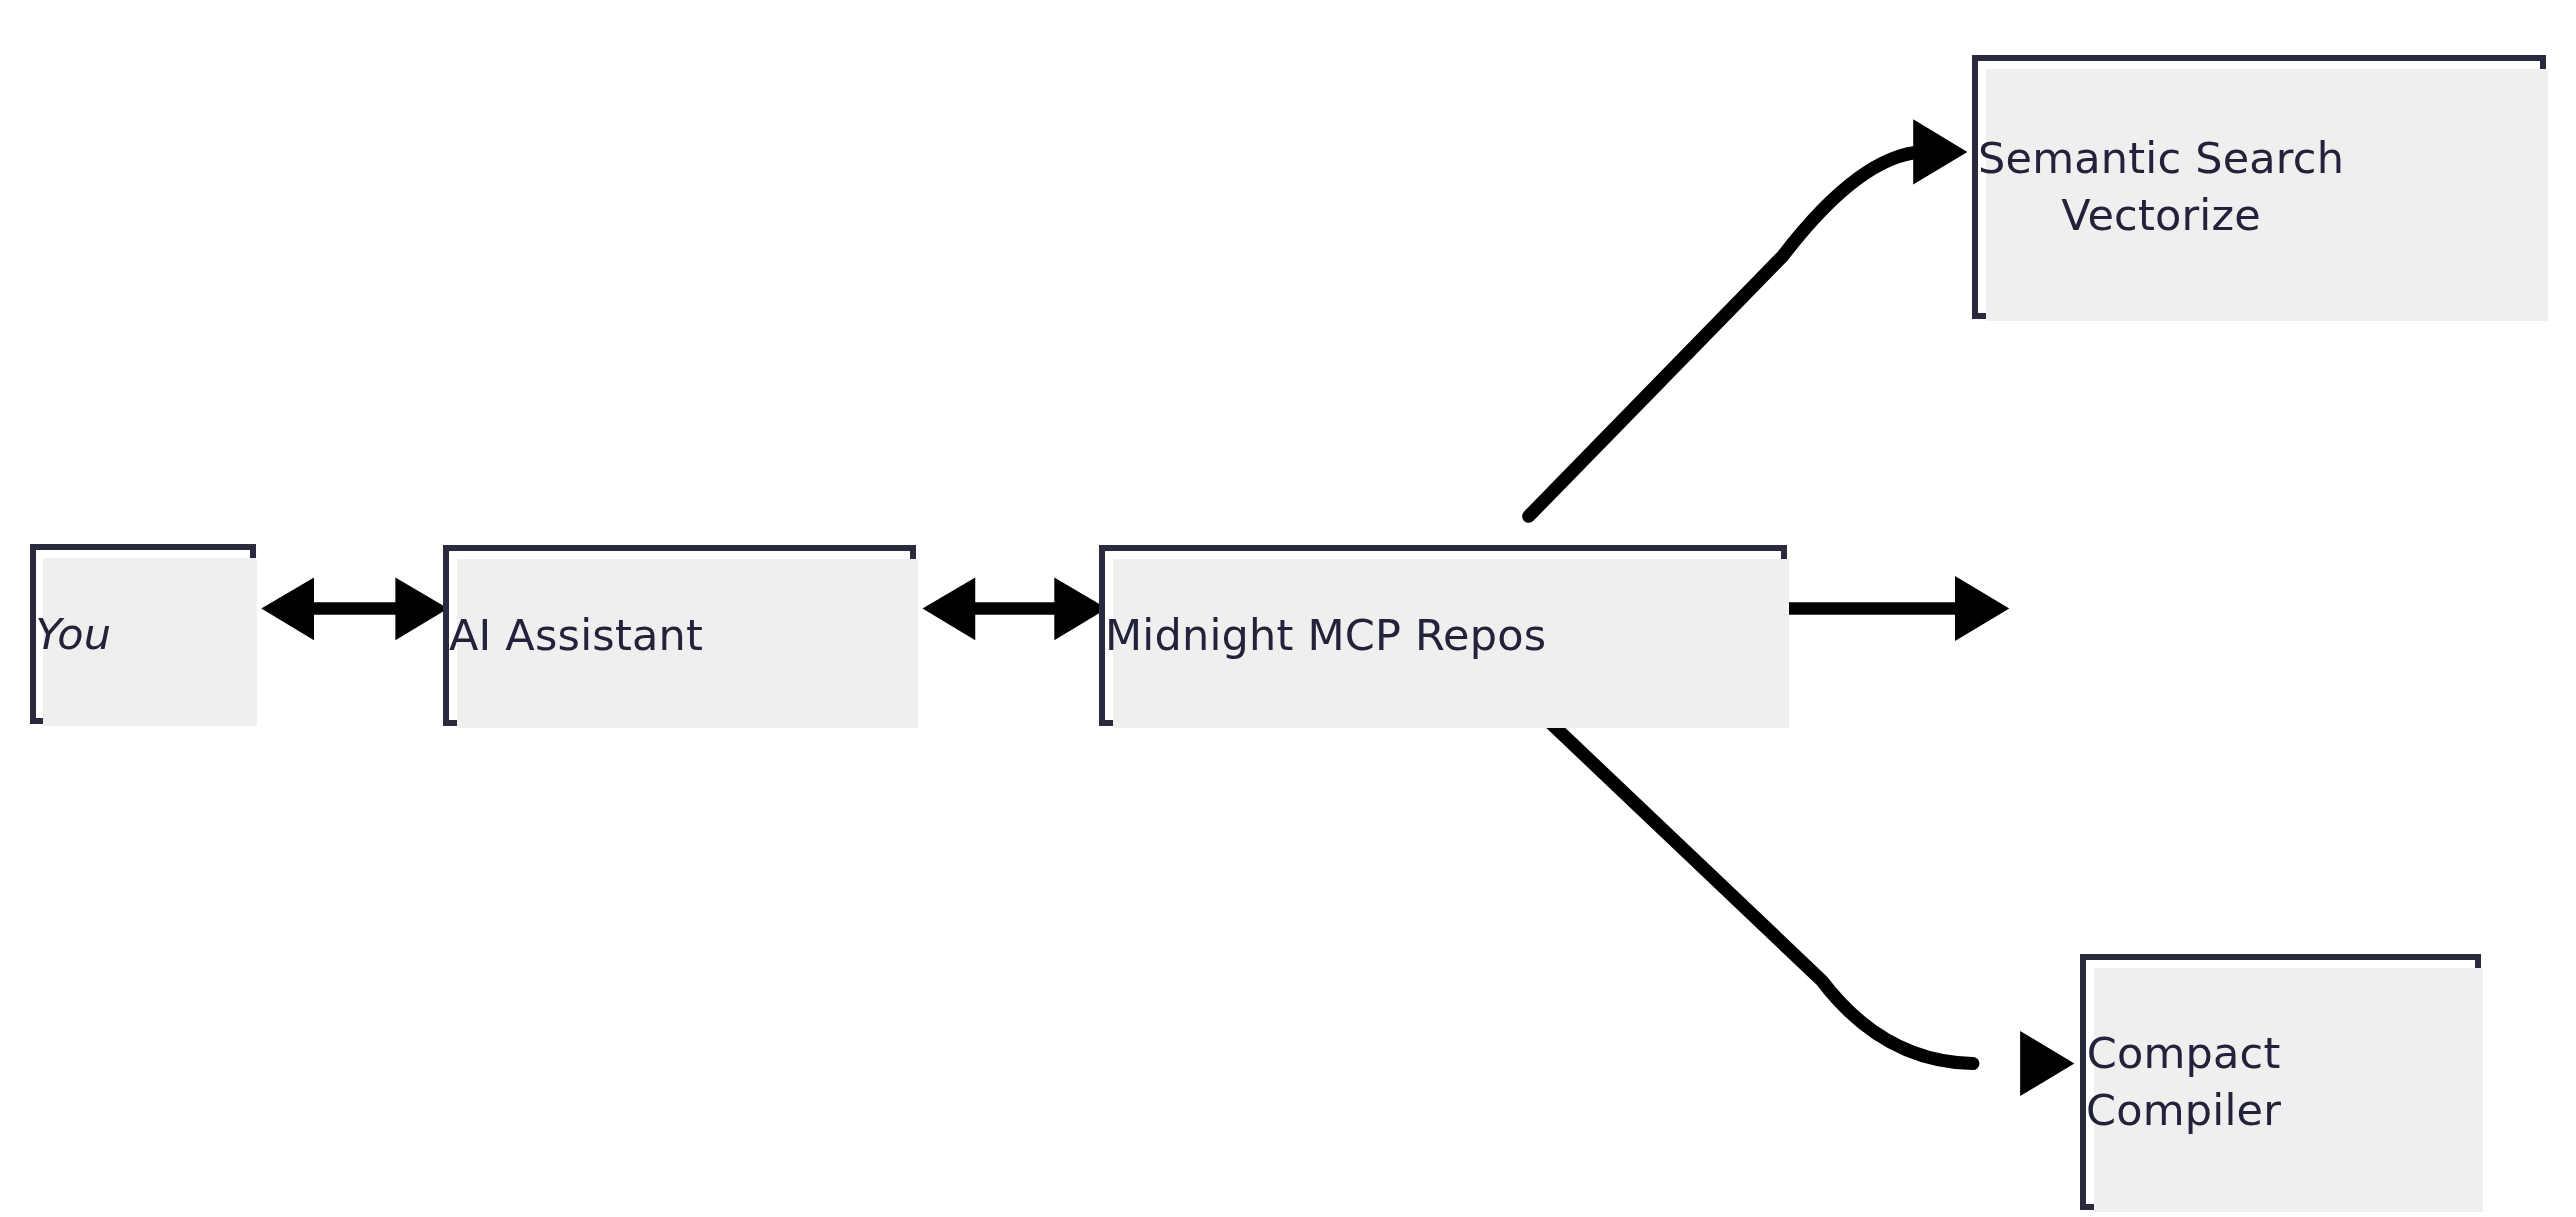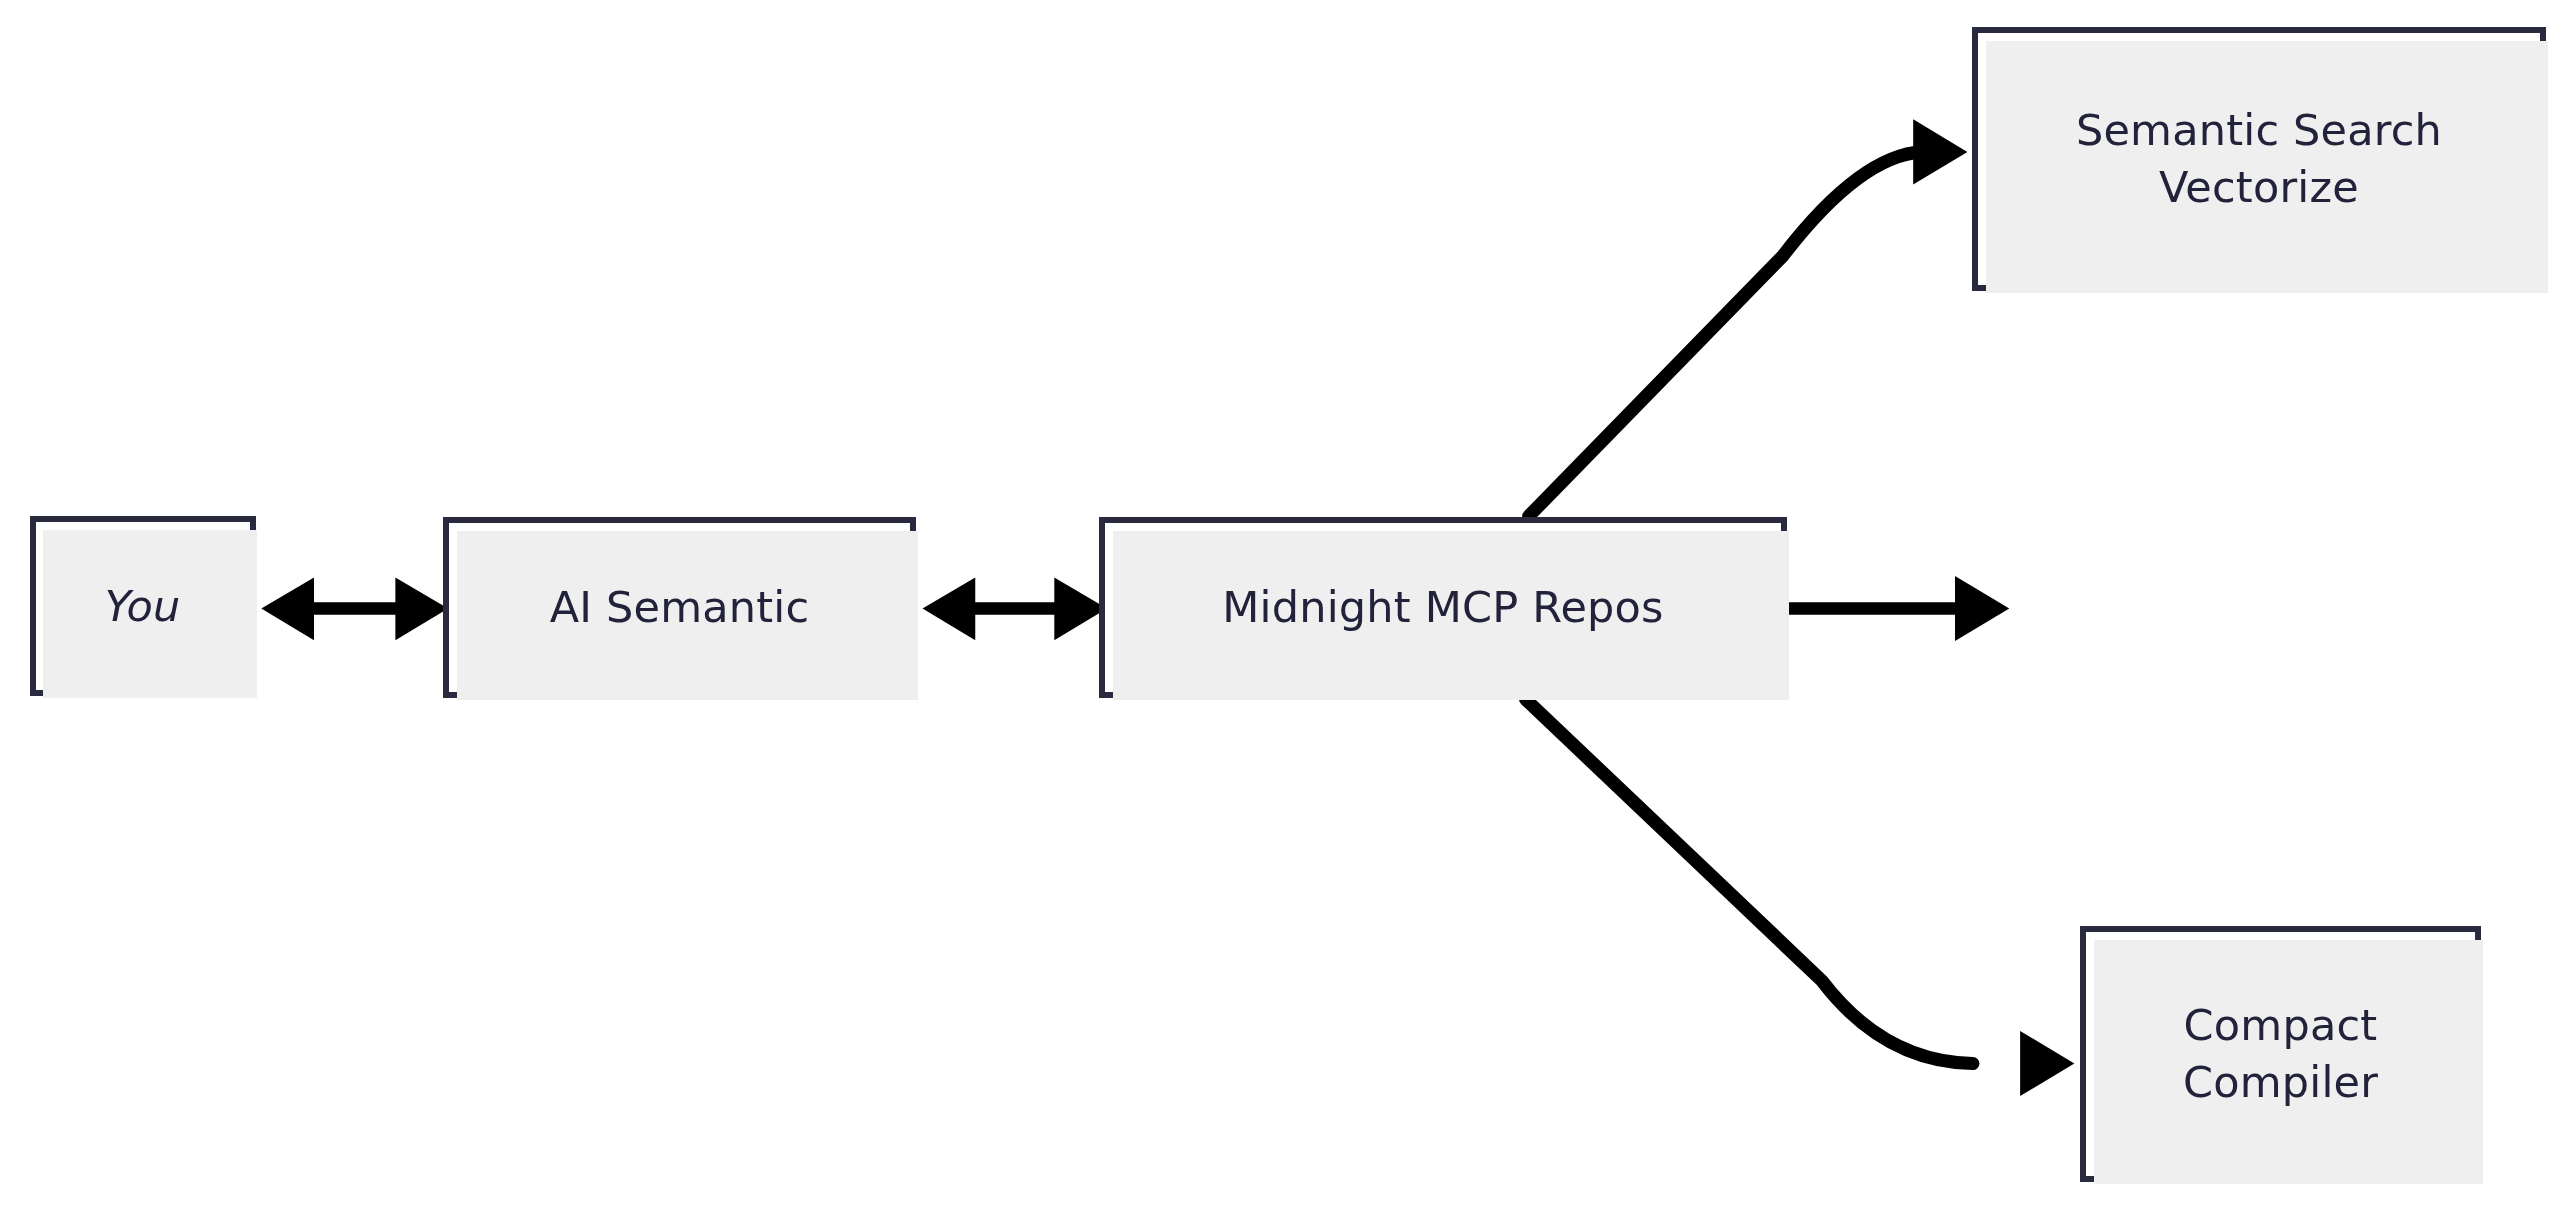--- a/index.html
+++ b/index.html
@@ -36,22 +36,23 @@
   }
 
   
   .node {
     position: absolute;
     box-sizing: border-box;
     background: #ffffff;
     border: 6.2px solid #2a2a3e;
     display: flex;
     align-items: center;
-    justify-content: center;
+    justify-content: flex-start;
     z-index: 2;
+    margin-top: 28px;
   }
   .node::after {
     content: "";
     position: absolute;
     left: 7.8px;
     top: 7.8px;
     right: -7.8px;
     bottom: -7.8px;
     background: #efefef;
     z-index: -1;
@@ -107,21 +108,21 @@
       <path d="M 1968 902 L 2350 1265 Q 2430 1370 2545 1372" fill="none" stroke="#000000" stroke-width="17" stroke-linecap="round"></path>
       <polygon points="2676,1372 2606,1330 2606,1414" fill="#000000"></polygon>
     </g>
   </svg>
 
   <div class="node" id="node-you">
     <span class="node-label">You</span>
   </div>
 
   <div class="node" id="node-ai-assistant">
-    <span class="node-label">AI Semantic</span>
+    <span class="node-label">AI Assistant</span>
   </div>
 
   <div class="node" id="node-mcp-server">
     <span class="node-label">Midnight MCP Repos</span>
   </div>
 
   <div class="node" id="node-semantic">
     <span class="node-label">Semantic Search
 Vectorize</span>
   </div>

